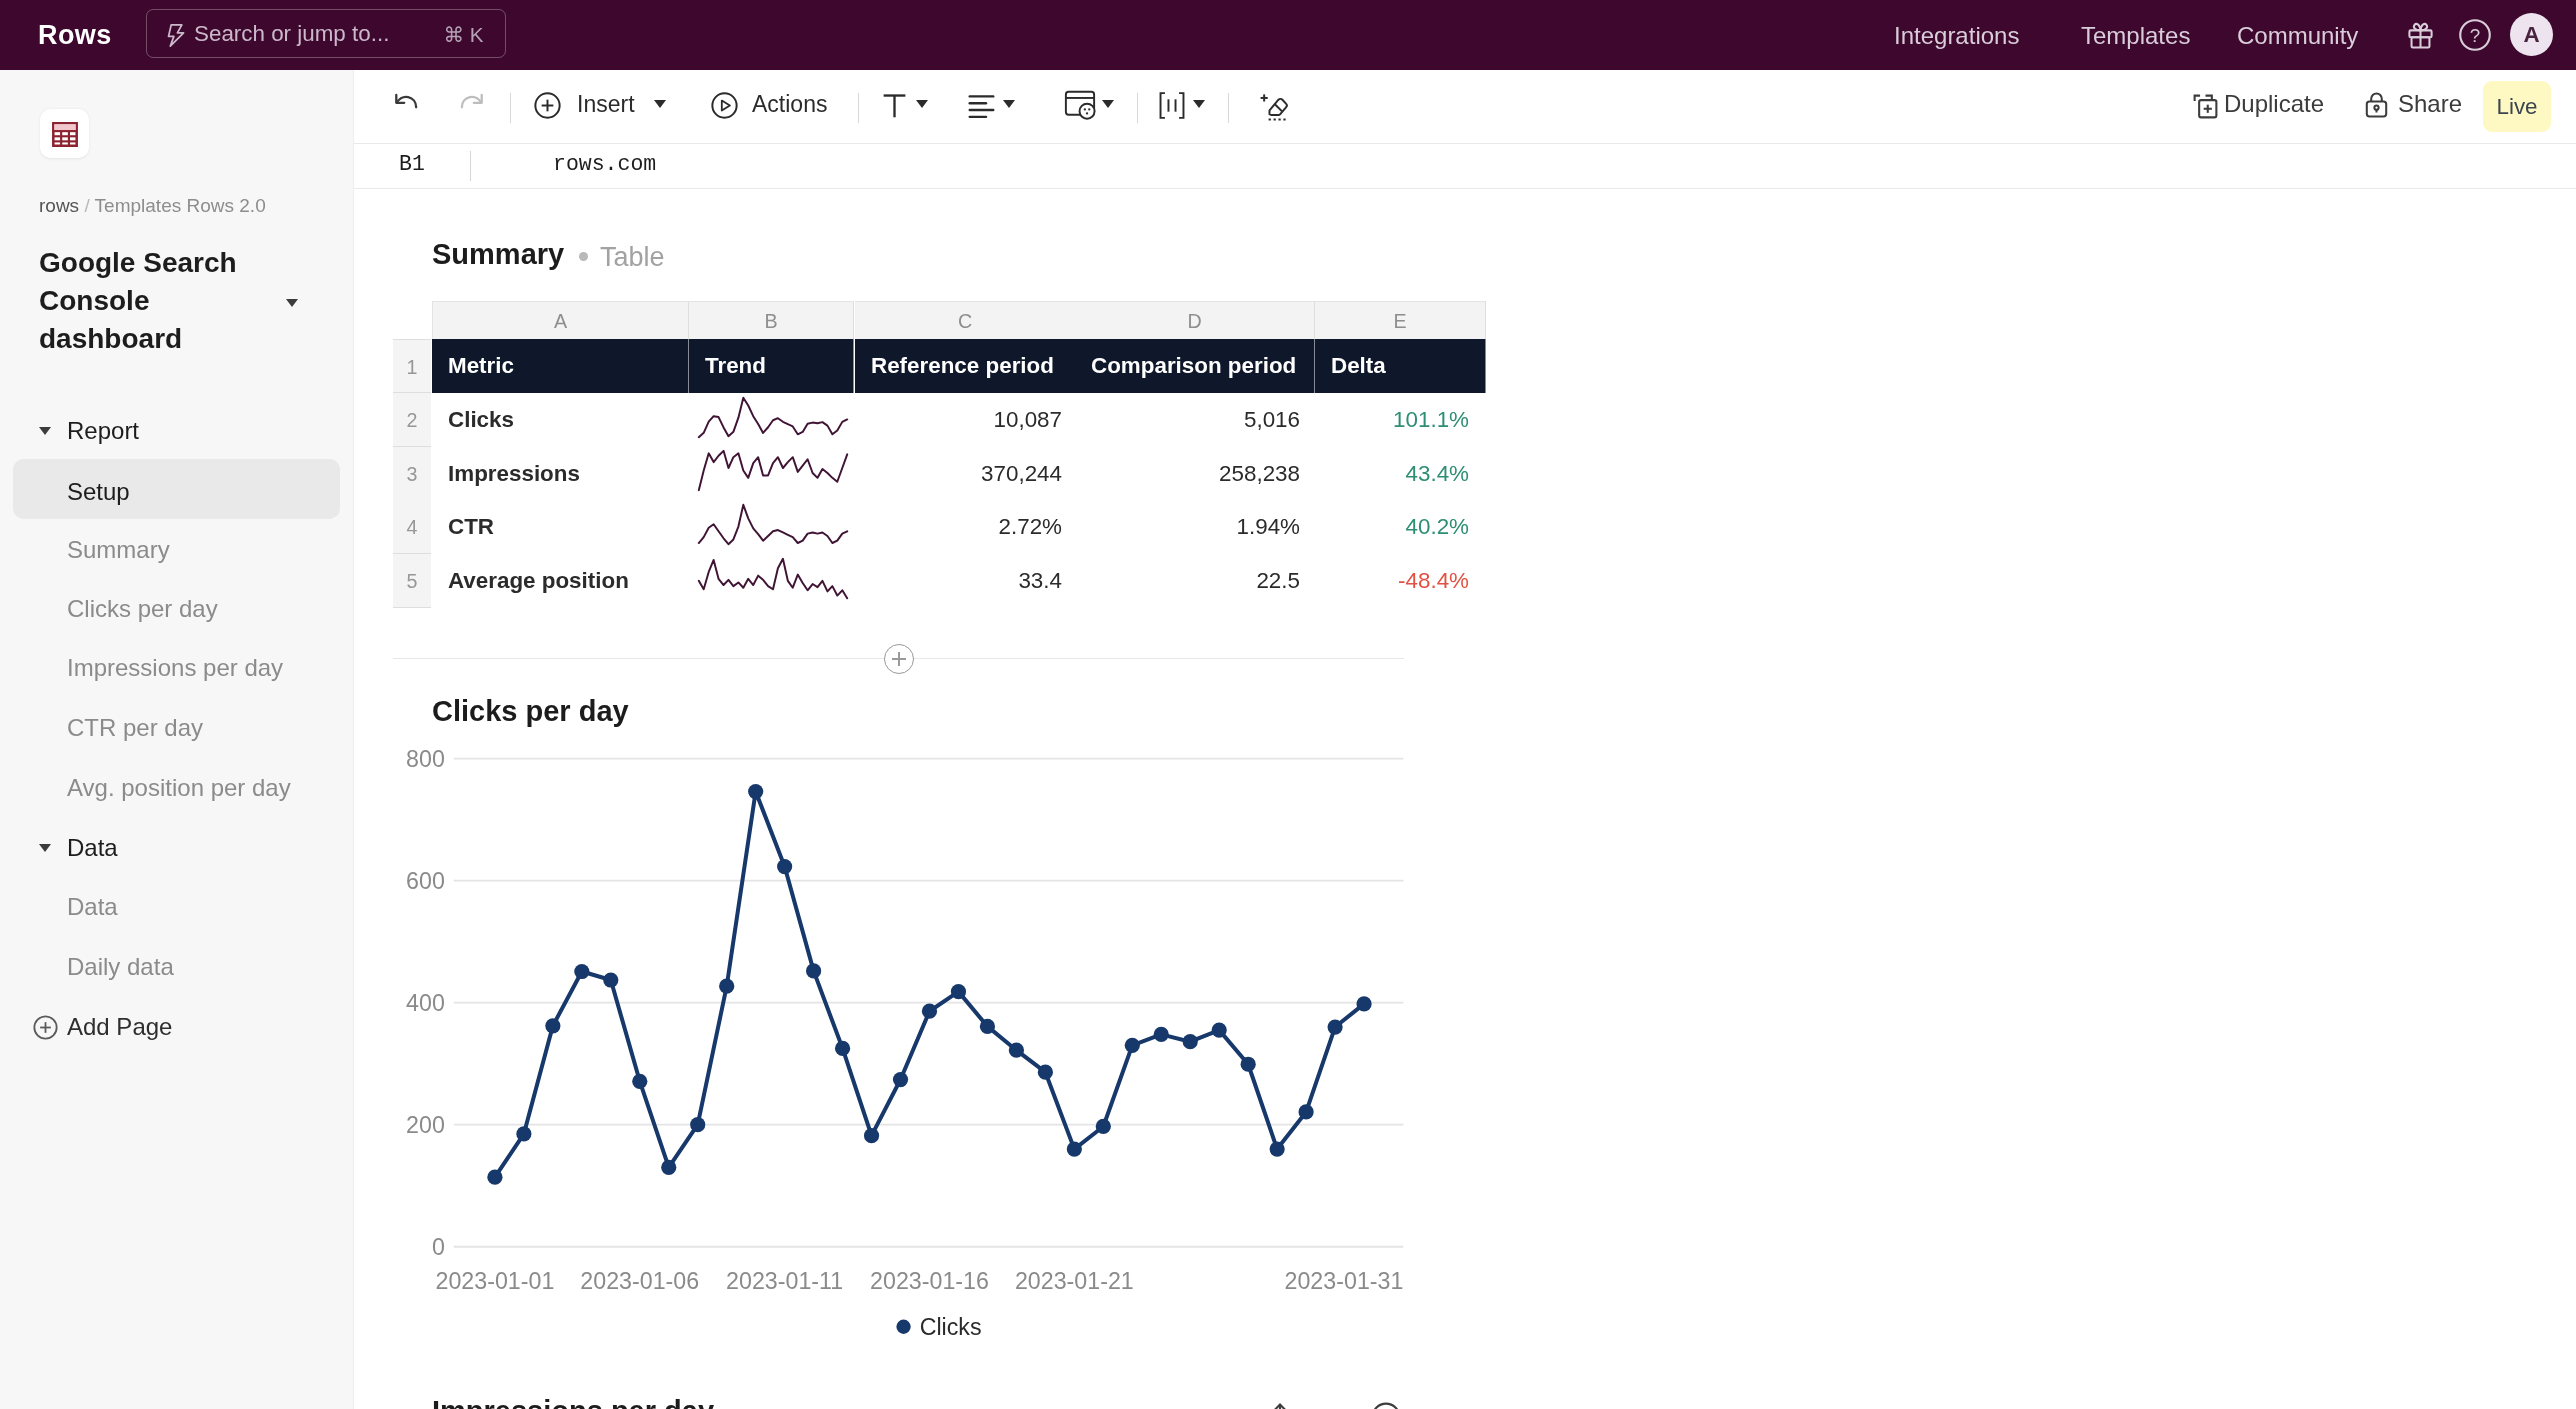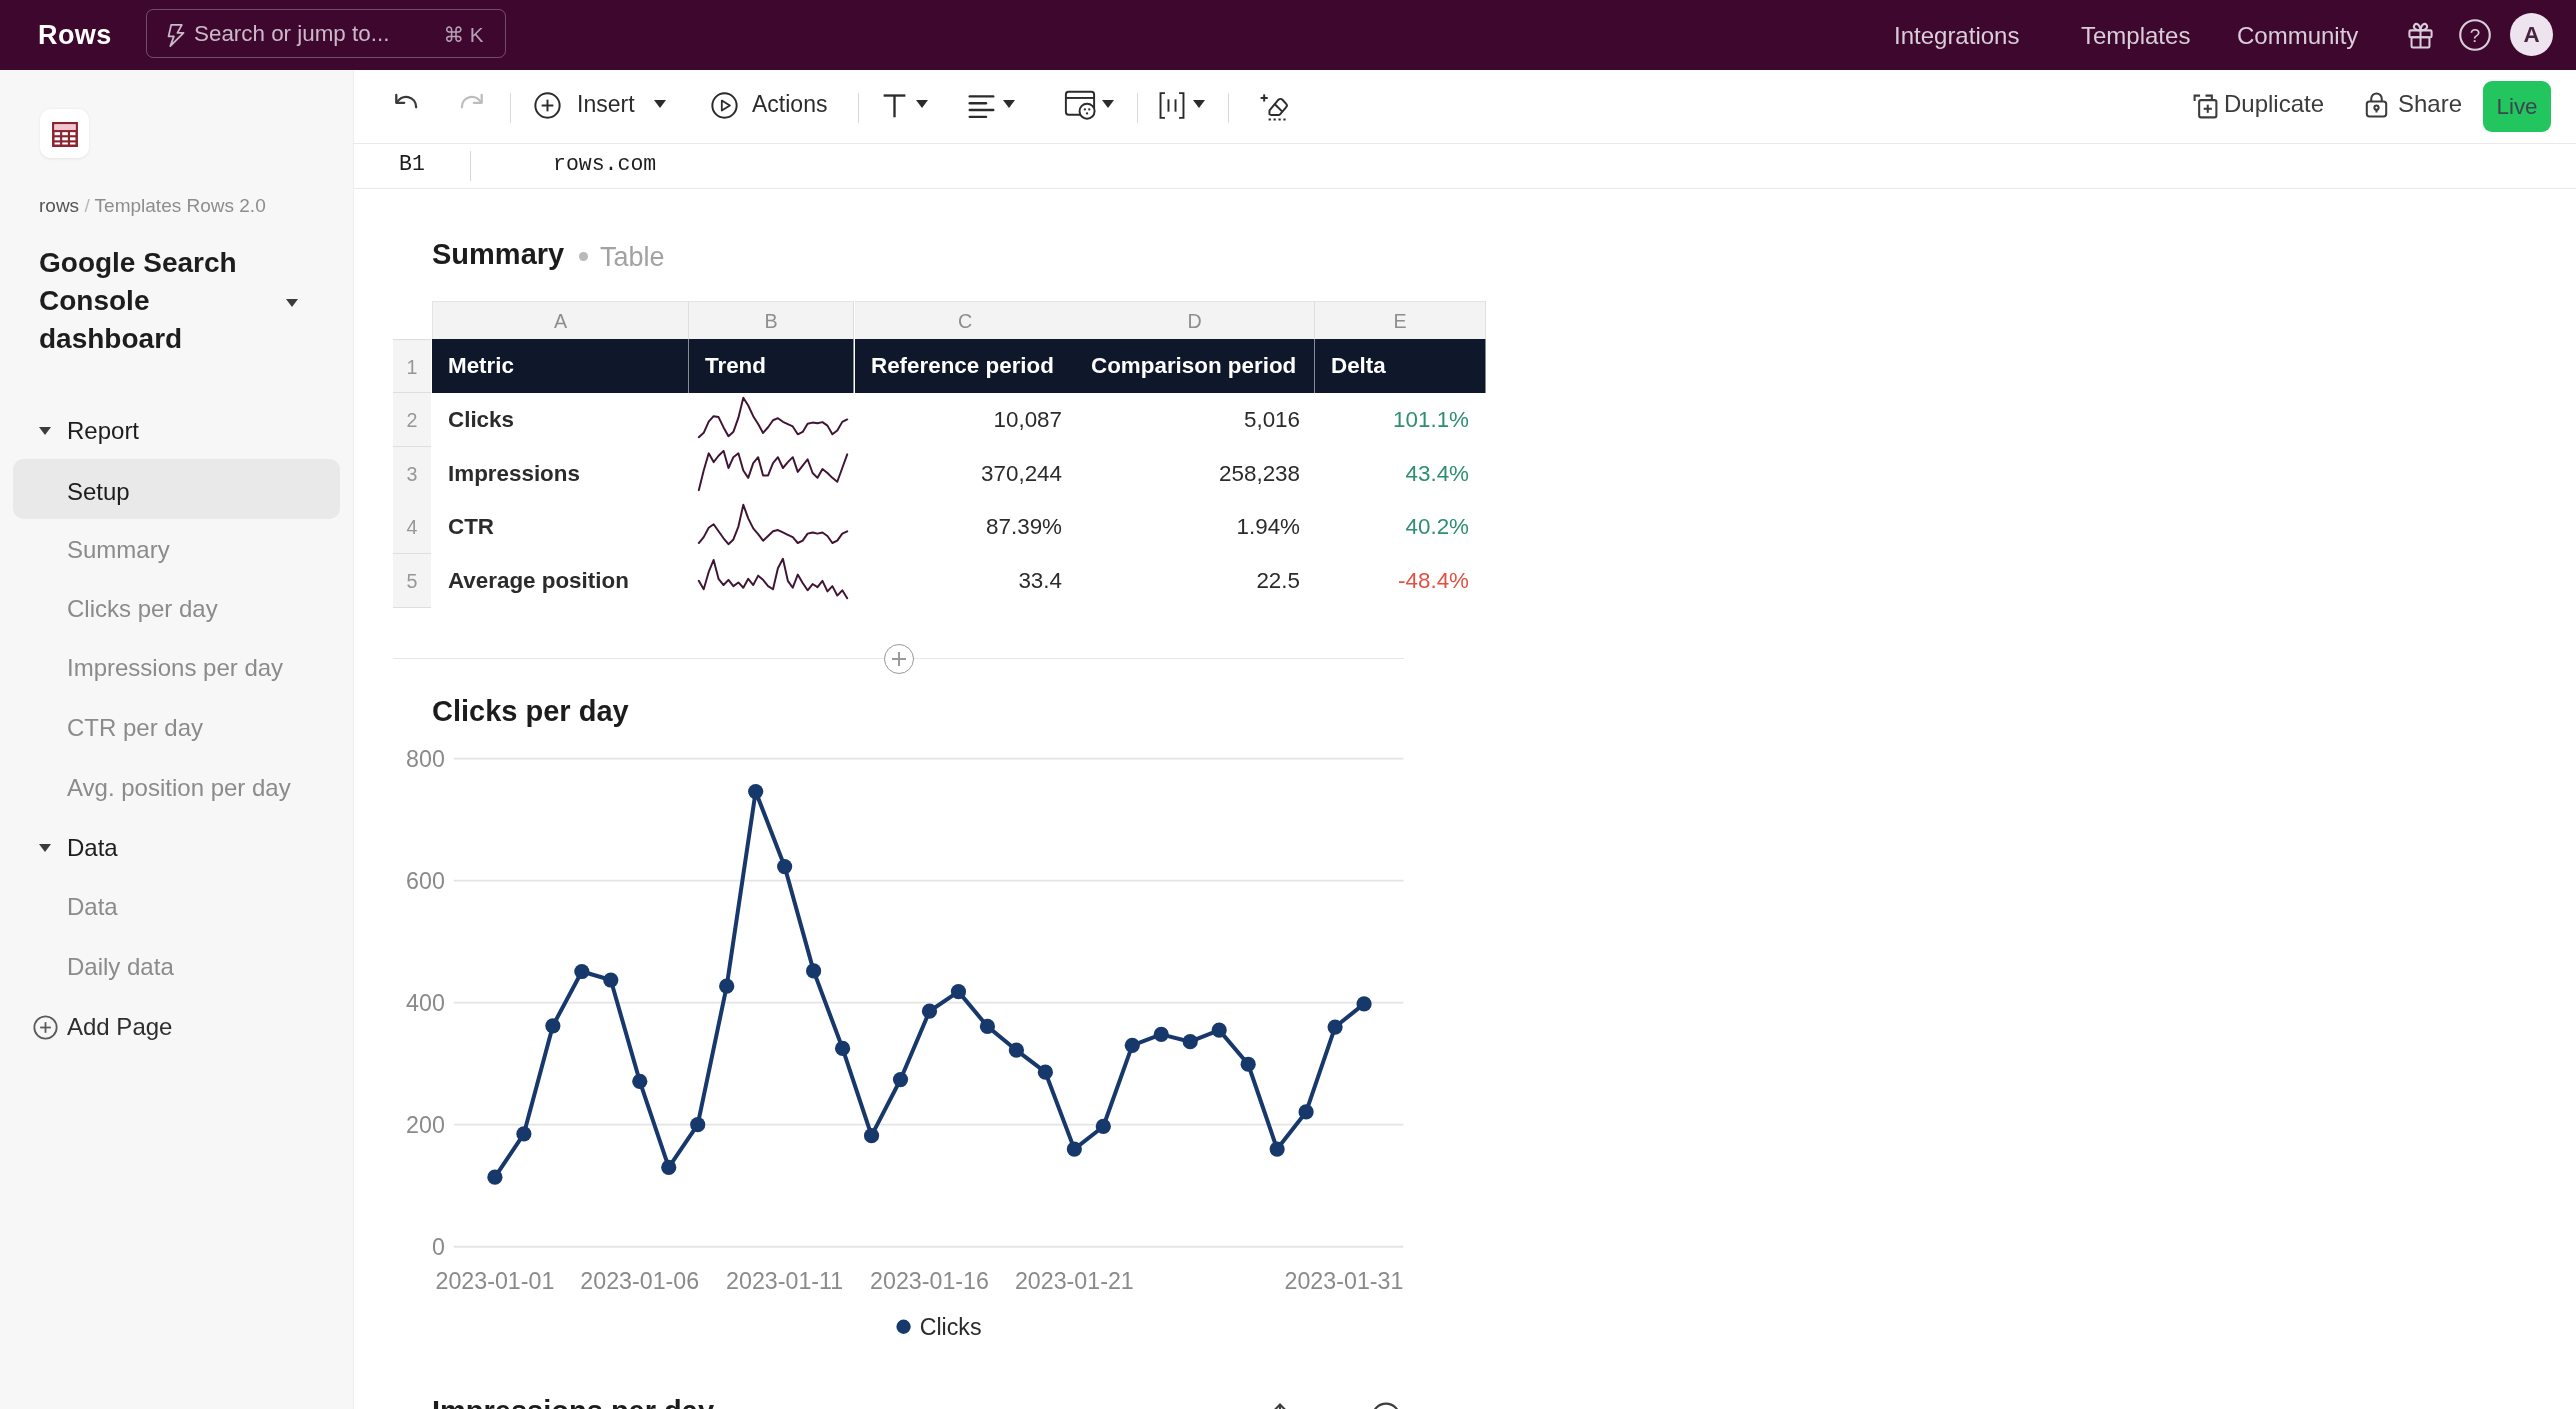--- a/index.html
+++ b/index.html
@@ -29,21 +29,21 @@
 
   
   #toolbar { position:absolute; left:354px; top:70px; width:2222px; height:73px; background:#fff; }
   #fbar { position:absolute; left:354px; top:143px; width:2222px; height:46px; border-top:0.9px solid #e9e9e9; border-bottom:0.9px solid #e9e9e9; }
   #fbar .cell { position:absolute; left:45px; top:8px; font-family:"Liberation Mono", monospace; font-size:21.5px; color:#1d1d1d; }
   #fbar .div { position:absolute; left:116px; top:7.2px; width:0.9px; height:30px; background:#d6d6d6; }
   #fbar .val { position:absolute; left:157px; top:8px; font-family:"Liberation Mono", monospace; font-size:21.5px; color:#1d1d1d;margin-left:42px; }
   .tbtxt { position:absolute; top:91px; font-size:23px; color:#2b2b2b; }
   .tbdiv { position:absolute; top:93px; width:0.9px; height:29.5px; background:#d8d8d8; }
   .hbtxt { position:absolute; top:90px; font-size:24px; color:#3c3c3c; }
-  #livebtn { position:absolute; left:2483px; top:81px; width:68px; height:51px; background:#22c55e; border-radius:9px; text-align:center; line-height:51px; font-size:22.4px; color:#3d4650; }
+  #livebtn { position:absolute; left:2483px; top:81px; width:68px; height:51px; background:#fef9c3; border-radius:9px; text-align:center; line-height:51px; font-size:22.4px; color:#3d4650; }
 
   
   #content { position:absolute; left:355px; top:190px; width:2221px; height:1220px; background:#fff; }
   h2.sec { position:absolute; font-size:29px; font-weight:bold; color:#1c1c1c; }
 
   
   #tbl { position:absolute; left:38px; top:111px; }
   .colhead { position:absolute; top:0; height:38px; background:#f3f3f3; border-right:0.9px solid #dedede; border-top:0.9px solid #e4e4e4; color:#8e8e8e; font-size:19.7px; text-align:center; line-height:38px; }
   .rownum { position:absolute; left:0; width:38px; background:#f4f4f4; border-bottom:0.9px solid #dedede; color:#979797; font-size:19.7px; text-align:center; }
   .hcell { position:absolute; top:38px; height:54px; background:#0f172a; border-right:0.9px solid rgba(255,255,255,0.5); color:#fff; font-weight:bold; font-size:22.4px; line-height:54px; padding-left:16px; white-space:nowrap; overflow:hidden; }
@@ -256,21 +256,21 @@
   <div class="dcell num" style="left:462px;top:92px;width:207px;">10,087</div>
   <div class="dcell num" style="left:682px;top:92px;width:225px;">5,016</div>
   <div class="dcell num pos" style="left:922px;top:92px;width:154px;">101.1%</div>
 
   <div class="dcell metric" style="left:39px;top:146px;width:257px;">Impressions</div>
   <div class="dcell num" style="left:462px;top:146px;width:207px;">370,244</div>
   <div class="dcell num" style="left:682px;top:146px;width:225px;">258,238</div>
   <div class="dcell num pos" style="left:922px;top:146px;width:154px;">43.4%</div>
 
   <div class="dcell metric" style="left:39px;top:199px;width:257px;">CTR</div>
-  <div class="dcell num" style="left:462px;top:199px;width:207px;">87.39%</div>
+  <div class="dcell num" style="left:462px;top:199px;width:207px;">2.72%</div>
   <div class="dcell num" style="left:682px;top:199px;width:225px;">1.94%</div>
   <div class="dcell num pos" style="left:922px;top:199px;width:154px;">40.2%</div>
 
   <div class="dcell metric" style="left:39px;top:253px;width:257px;">Average position</div>
   <div class="dcell num" style="left:462px;top:253px;width:207px;">33.4</div>
   <div class="dcell num" style="left:682px;top:253px;width:225px;">22.5</div>
   <div class="dcell num neg" style="left:922px;top:253px;width:154px;">-48.4%</div>
 
   <svg class="abs" style="left:304px;top:95px" width="152" height="43" viewBox="0 0 170 48">
       <polyline points="2.0,46.0 7.5,41.1 13.1,28.7 18.6,22.5 24.1,23.5 29.7,35.1 35.2,44.9 40.7,40.0 46.3,24.2 51.8,2.0 57.3,10.6 62.9,22.5 68.4,31.3 73.9,41.3 79.5,34.9 85.0,27.1 90.5,24.8 96.1,28.8 101.6,31.5 107.1,34.0 112.7,42.8 118.2,40.2 123.7,31.0 129.3,29.7 134.8,30.5 140.3,29.2 145.9,33.1 151.4,42.8 156.9,38.6 162.5,28.9 168.0,26.2" fill="none" stroke="#401434" stroke-width="2.2" stroke-linejoin="round" stroke-linecap="round"></polyline>

